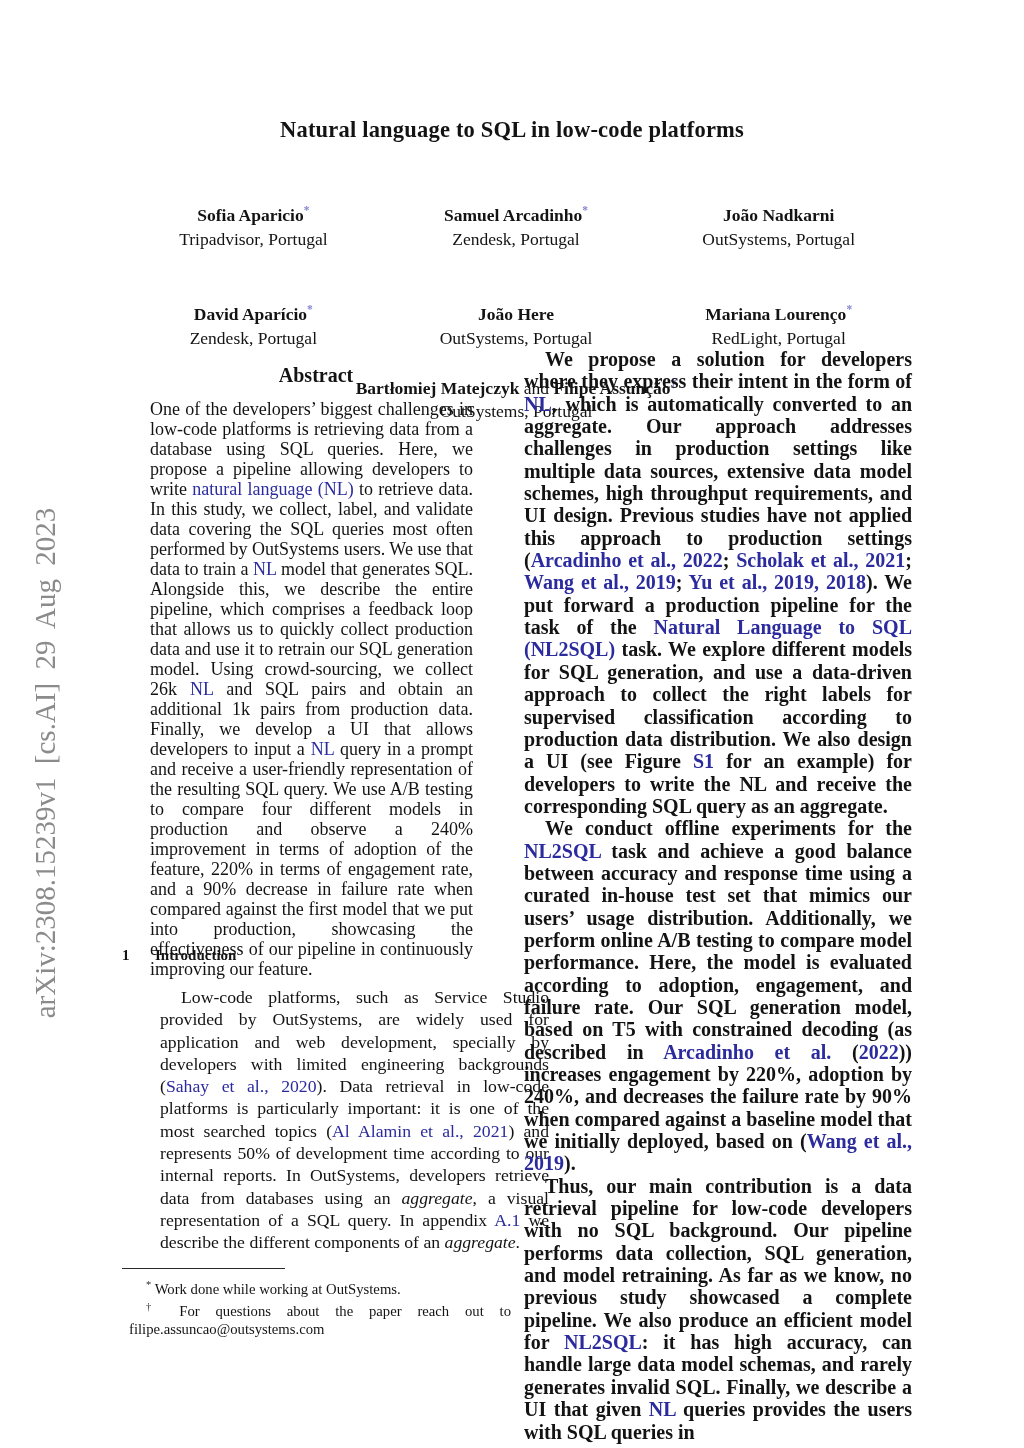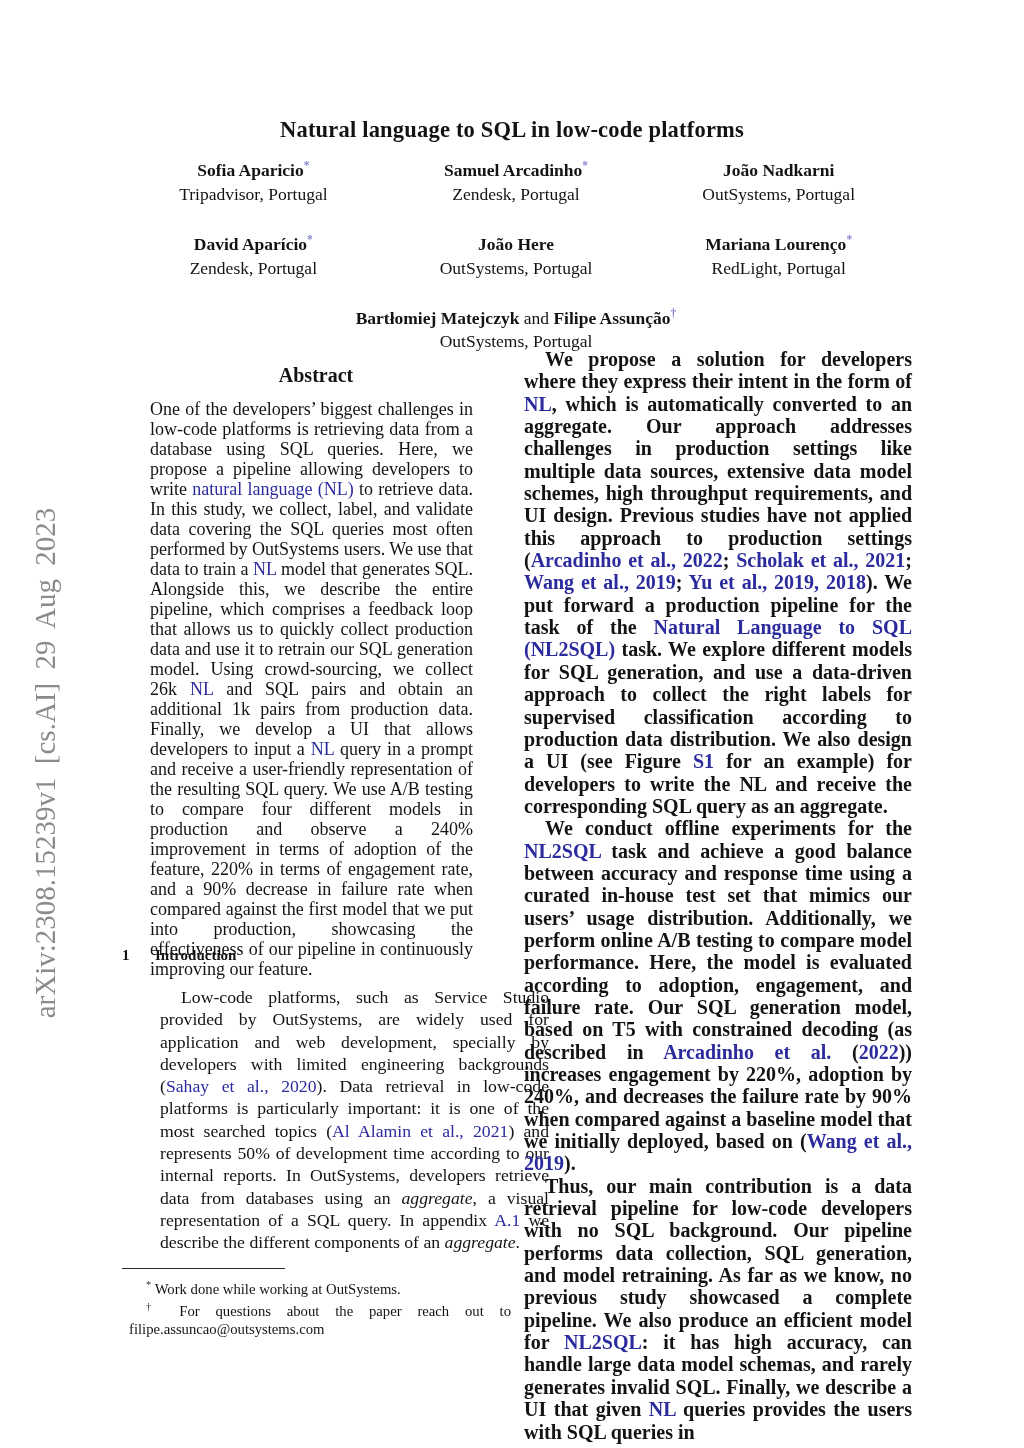--- a/index.html
+++ b/index.html
@@ -31,21 +31,21 @@
     top: 117px;
     left: 92px;
     width: 840px;
     text-align: center;
     font-size: 22.5px;
     font-weight: bold;
     letter-spacing: 0.2px;
     font-family: Liberation Serif, serif;
   }
   .authors-block { position: absolute; top: 153px; left: 122px; width: 788px; }
-  .author-row { display: flex; text-align: center; margin-bottom: 20px; }
+  .author-row { display: flex; text-align: center; margin-bottom: 20px; margin-top: 45px; }
   .author-cell { flex: 1; }
   .author-name { font-size: 17.5px; font-weight: bold; line-height: 24px; }
   .author-aff { font-size: 17.5px; line-height: 25px; text-align: center; }
   .author-row-center { text-align: center; }
   .author-and { font-weight: normal; }
   sup.mark { color: #8585d0; font-size: 11.5px; font-weight: bold; }
   sup.fnmark { color: #2c2c2c; font-size: 10.5px; }
 
   .abstract-heading {
     position: absolute;

